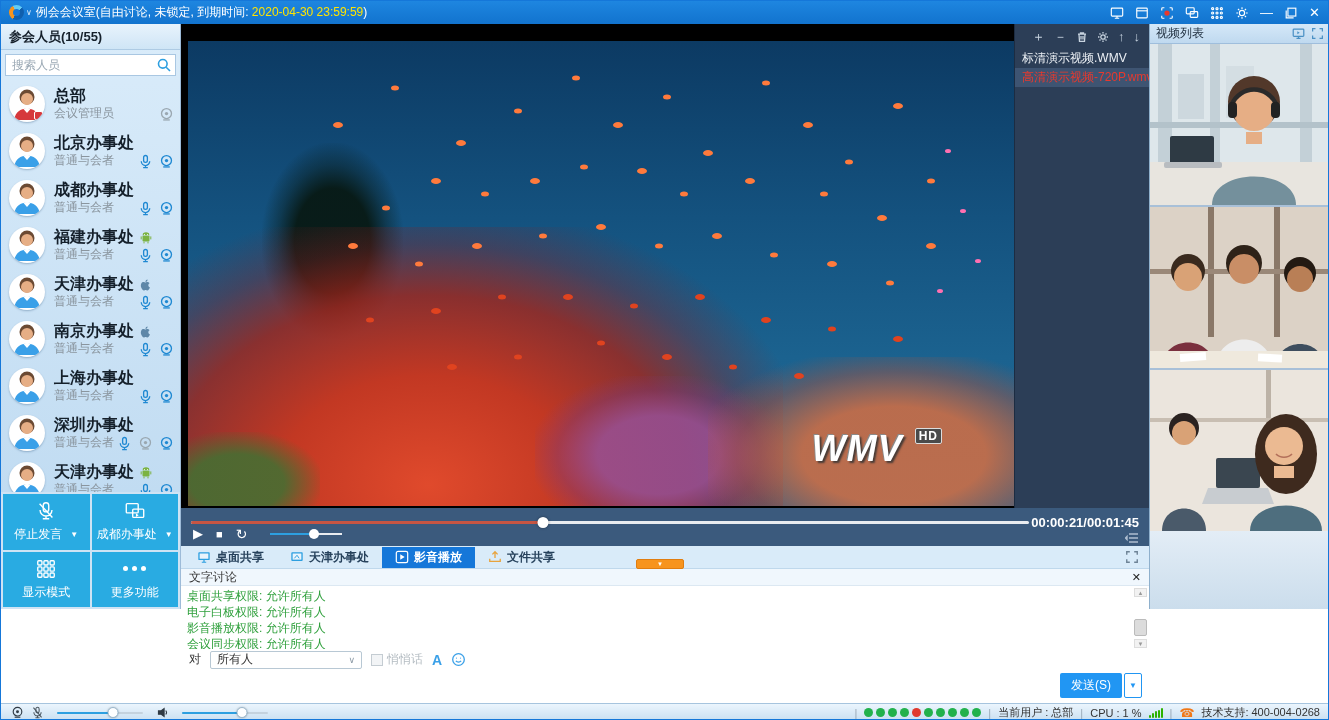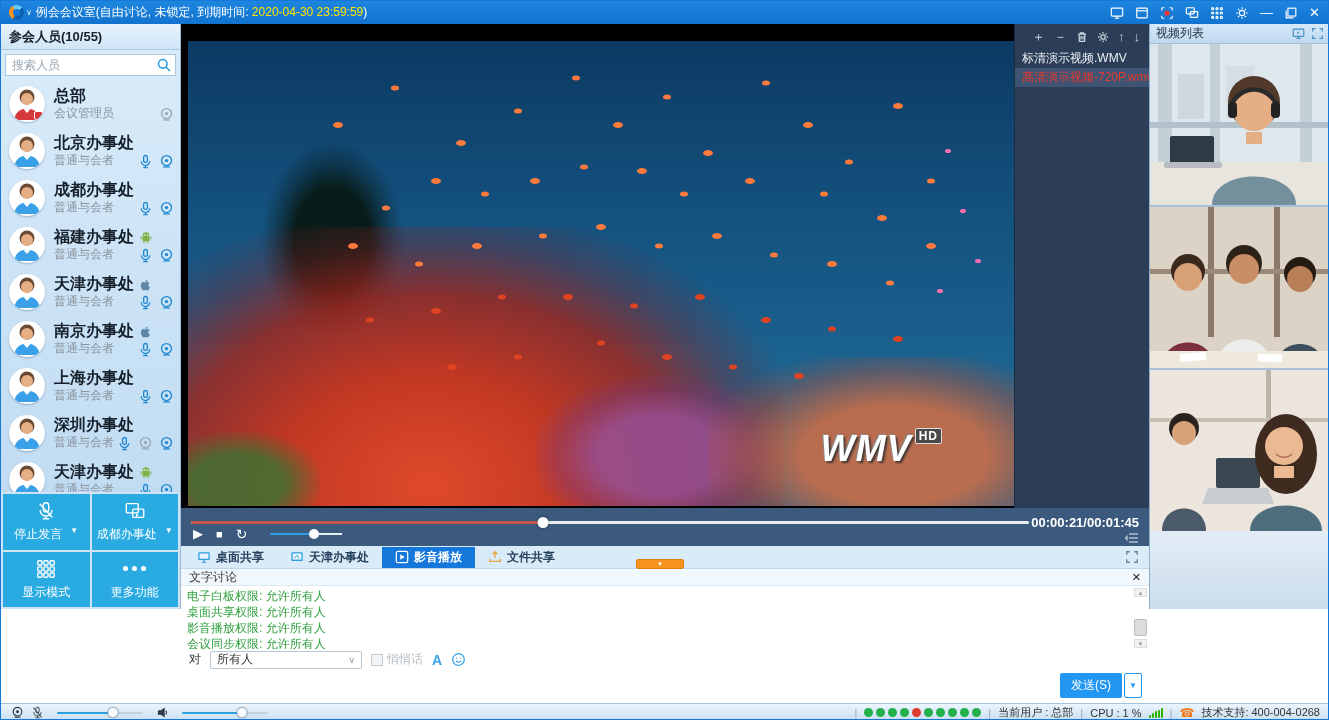--- a/index.html
+++ b/index.html
@@ -39,37 +39,37 @@
 .badge{width:14px;height:14px;flex:0 0 auto}
 .badge svg{width:14px;height:14px}
 .prole{position:absolute;left:53px;top:24px;font-size:12px;color:#8A959E}
 .picons{position:absolute;right:6px;bottom:6px;display:flex;align-items:center;gap:6px}
 .picons span{width:15px;height:15px;display:block}
 .picons svg{width:15px;height:15px;stroke:#1E88D2;fill:none;stroke-width:1.4}
 .picons .gray svg{stroke:#9AA7B0}
 .btn-grid{position:absolute;left:0;right:0;bottom:0;height:117px;display:grid;grid-template-columns:1fr 1fr;grid-template-rows:1fr 1fr;gap:2px;padding:2px;background:#CFE3F4}
 .abtn{background:#29ABE2;color:#fff;display:flex;flex-direction:column;align-items:center;justify-content:center;gap:4px;cursor:pointer;border:none}
 .abtn svg{width:22px;height:22px;stroke:#fff;fill:none;stroke-width:1.5}
-.abtn .lbl{display:flex;align-items:flex-start;gap:8px;font-size:12px}
+.abtn .lbl{display:flex;align-items:center;gap:8px;font-size:12px}
 .abtn .caret{font-size:8px}
 .mdots{display:flex;gap:4px;height:22px;align-items:center}
 .mdots i{width:5px;height:5px;border-radius:50%;background:#fff}
 
 
 .center{position:absolute;left:180px;top:23px;width:968px;height:679px;background:#fff}
 .video-area{position:absolute;left:0;top:0;width:968px;height:484px;background:#000}
 .video-img{position:absolute;left:7px;top:17px;width:826px;height:465px;overflow:hidden;background:linear-gradient(180deg,#0C3A63 0%,#14527F 38%,#1B628F 68%,#1E6C99 100%)}
 .kelp{position:absolute;left:9%;top:22%;width:17%;height:42%;background:radial-gradient(ellipse at 50% 50%,rgba(7,22,14,.9) 0 38%,rgba(7,22,14,.4) 55%,transparent 72%)}
 .coral-red{position:absolute;left:-6%;bottom:-14%;width:78%;height:74%;background:radial-gradient(ellipse at 45% 75%,#E04A2C 0%,#C23823 30%,rgba(165,36,24,.8) 52%,rgba(140,30,30,.35) 66%,transparent 78%)}
 .coral-purple{position:absolute;left:42%;bottom:-6%;width:30%;height:34%;background:radial-gradient(ellipse,rgba(150,80,150,.85) 0 35%,rgba(120,60,130,.4) 58%,transparent 75%)}
 .coral-orange{position:absolute;right:-8%;bottom:-10%;width:45%;height:42%;background:radial-gradient(ellipse,rgba(225,110,60,.8) 0 35%,rgba(190,80,50,.4) 60%,transparent 78%)}
 .coral-green{position:absolute;left:-4%;bottom:-6%;width:20%;height:22%;background:radial-gradient(ellipse,rgba(70,110,50,.9) 0 40%,transparent 75%)}
 .fishlayer{position:absolute;inset:0;width:100%;height:100%}
 .wmv{position:absolute;right:72px;bottom:36px;color:#fff;font-style:italic;font-weight:bold;font-size:36px;letter-spacing:1px;text-shadow:2px 2px 2px rgba(50,50,50,.85),-1px -1px 0 #8a8a8a}
-.wmv .hd{display:inline-block;font-size:12px;font-style:normal;background:#4A4A4A;border:1px solid #DDD;border-radius:2px;padding:0 3px;margin-left:3px;vertical-align:top;text-shadow:none}
+.wmv .hd{display:inline-block;font-size:12px;font-style:normal;background:#4A4A4A;border:1px solid #DDD;border-radius:2px;padding:0 3px;margin-left:12px;vertical-align:top;text-shadow:none}
 .playlist-panel{position:absolute;right:0;top:0;width:135px;height:484px;background:#2C3E57;border-left:1px solid #1C2C42}
 .pl-toolbar{display:flex;justify-content:flex-end;align-items:center;gap:9px;padding:7px 9px 6px;color:#C8D4E0;font-size:13px}
 .pl-toolbar .pbt{cursor:pointer;line-height:12px}
 .pl-toolbar svg{width:12px;height:12px;stroke:#C8D4E0;fill:none;stroke-width:1.3}
 .pl-item{height:19px;line-height:19px;padding:0 7px;color:#ECF0F5;font-size:12px;white-space:nowrap;overflow:hidden;cursor:pointer}
 .pl-item.selected{background:#3E5472;color:#E8392E;display:flex;justify-content:space-between}
 
 .controls{position:absolute;left:0;top:484px;width:968px;height:38px;background:#3B5A7D}
 .ptrack{position:absolute;left:10px;right:120px;top:13px;height:3px;background:#E9ECF0;border-radius:2px}
 .pfill{height:3px;background:#C65543;border-radius:2px}
@@ -785,22 +785,22 @@
       <div class="handle">▼</div>
     </div>
 
     <div class="chat">
       <div class="chat-h">
         <span>文字讨论</span>
         <span class="chat-x">✕</span>
       </div>
       <div class="msgs">
 
-      <div class="msg">电子白板权限: 允许所有人</div>
-          <div class="msg">桌面共享权限: 允许所有人</div>
+      <div class="msg">桌面共享权限: 允许所有人</div>
+          <div class="msg">电子白板权限: 允许所有人</div>
           <div class="msg">影音播放权限: 允许所有人</div>
           <div class="msg">会议同步权限: 允许所有人</div>
         </div>
       <div class="sbar">
         <span class="ar up">▲</span>
         <span class="thumb"></span>
         <span class="ar dn">▼</span>
       </div>
       <div class="ctoolbar">
         <span class="tolabel">对</span>

